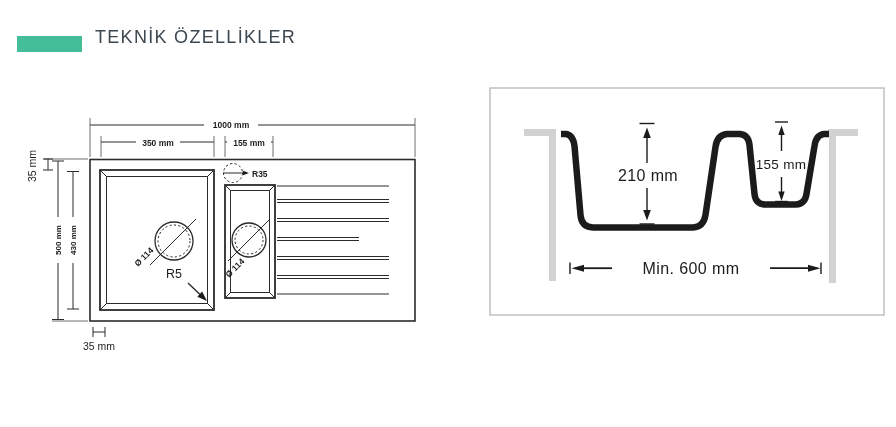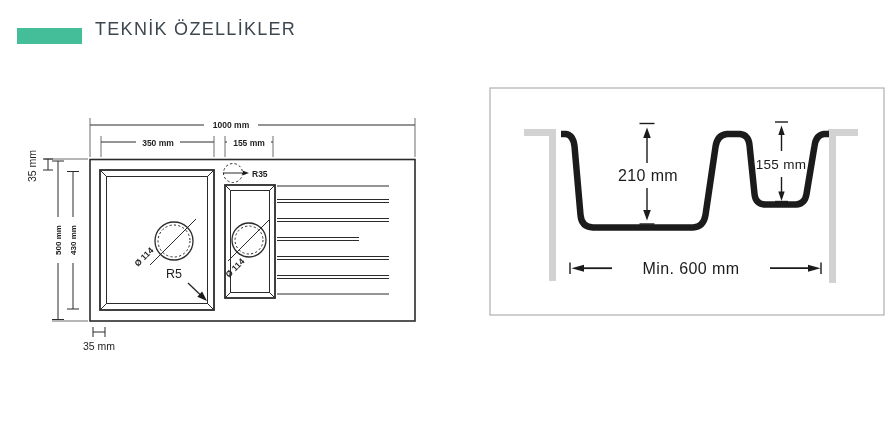--- a/index.html
+++ b/index.html
@@ -3,21 +3,21 @@
 <meta charset="utf-8">
 <style>
   html,body{margin:0;padding:0;background:#ffffff;}
   .canvas{
     position:relative;
     width:896px;height:427px;
     background:#ffffff;
     font-family:"Liberation Sans", sans-serif;
     overflow:hidden;
   }
-  .header{position:absolute;left:0;top:8px;width:748px;height:50px;}
+  .header{position:absolute;left:0;top:16px;width:748px;height:50px;}
   .accent-swatch{
     position:absolute;left:17px;top:20px;width:65px;height:16px;
     background:#44BD99;
   }
   .page-title{
     position:absolute;left:95px;top:11px;
     font-size:18px;letter-spacing:1.3px;font-weight:500;color:#3d4750;
     white-space:nowrap;
   }
   svg{position:absolute;left:0;top:0;}

